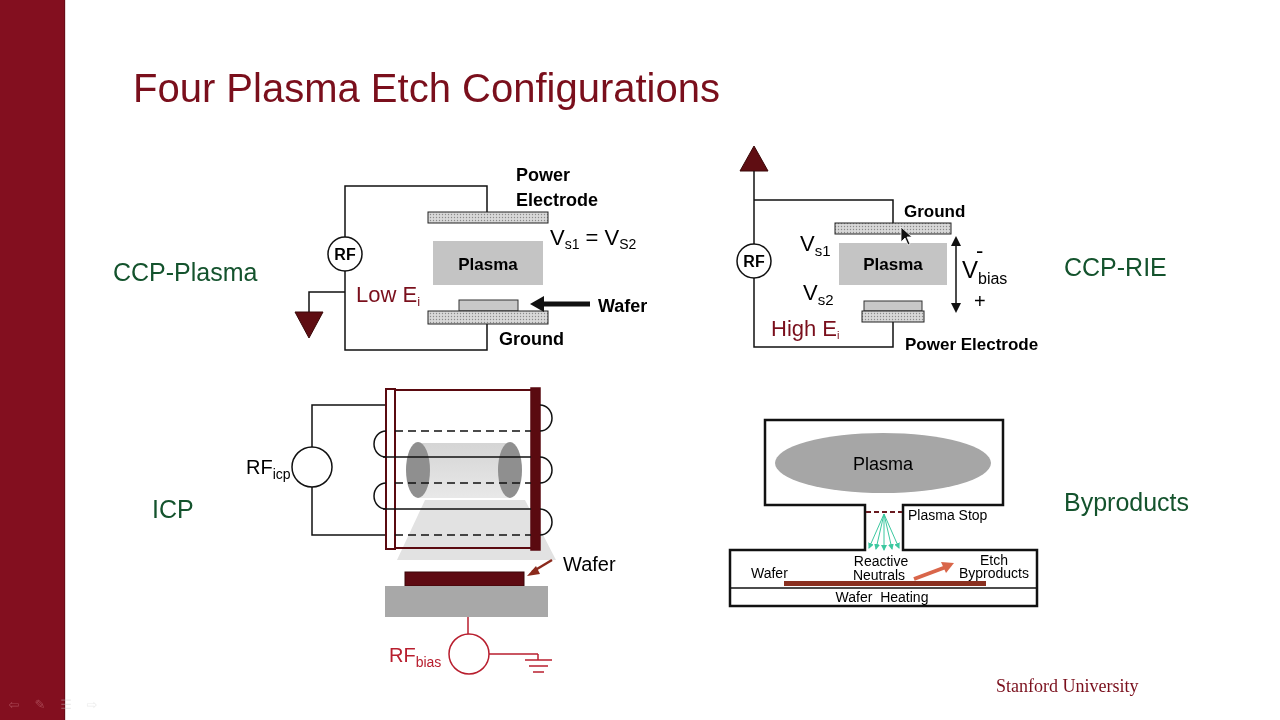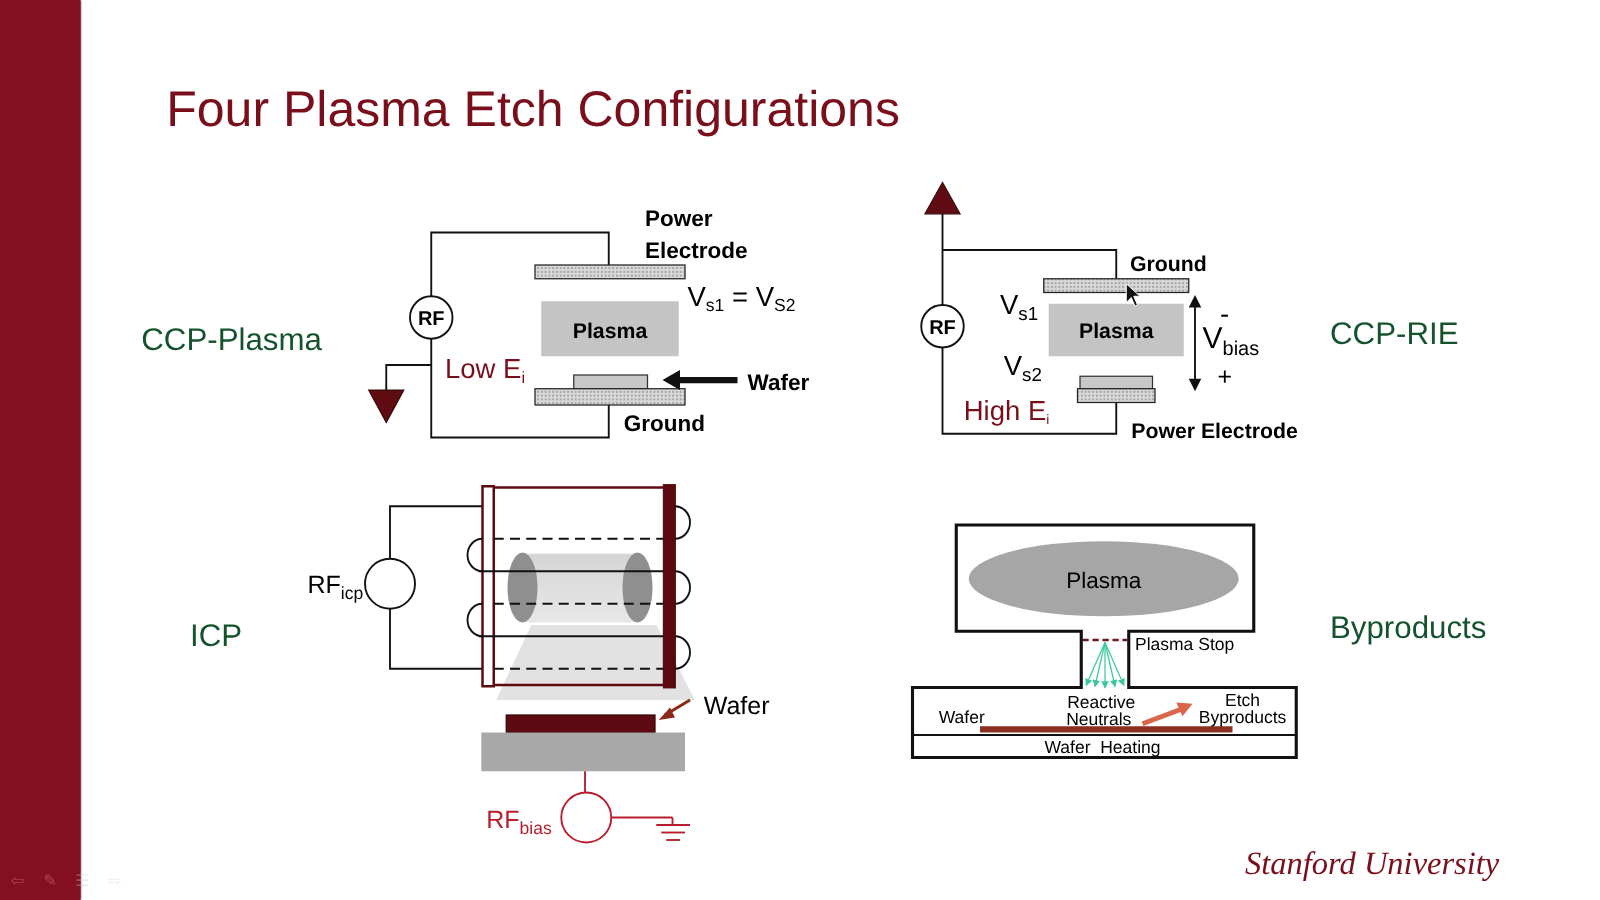--- a/index.html
+++ b/index.html
@@ -3,21 +3,21 @@
 <meta charset="utf-8">
 <style>
   html, body { margin:0; padding:0; }
   body { width:1280px; height:720px; position:relative; overflow:hidden; background:#ffffff; font-family:"Liberation Sans", sans-serif; }
   .sidebar { position:absolute; left:0; top:0; width:64px; height:720px; background:#830f1f; box-shadow:1px 0 1px #6a0c18; }
   .nav-icons { position:absolute; left:6px; bottom:8px; display:flex; gap:10px; }
   .nav-icon { width:16px; height:14px; opacity:0.35; color:#e8a0a8; font-size:13px; line-height:14px; text-align:center; cursor:pointer; }
   .nav-icon.light { color:#c8c8c8; }
   .title { position:absolute; left:133px; top:66px; font-size:40px; color:#7a0f1c; font-family:"Liberation Sans", sans-serif; white-space:nowrap; }
   .label { position:absolute; font-size:25px; color:#14532d; white-space:nowrap; }
-  .logo { position:absolute; left:996px; top:676px; font-family:"Liberation Serif", serif; font-size:26px; color:#7a0f1c; white-space:nowrap;font-style:italic; }
+  .logo { position:absolute; left:996px; top:676px; font-family:"Liberation Serif", serif; font-size:18px; color:#7a0f1c; white-space:nowrap; }
   svg.diagram { position:absolute; left:0; top:0; }
   .dtext { font-family:"Liberation Sans", sans-serif; }
 </style>
 </head>
 <body>
 
 <div class="sidebar">
   <div class="nav-icons">
     <span class="nav-icon">⇦</span>
     <span class="nav-icon">✎</span>

